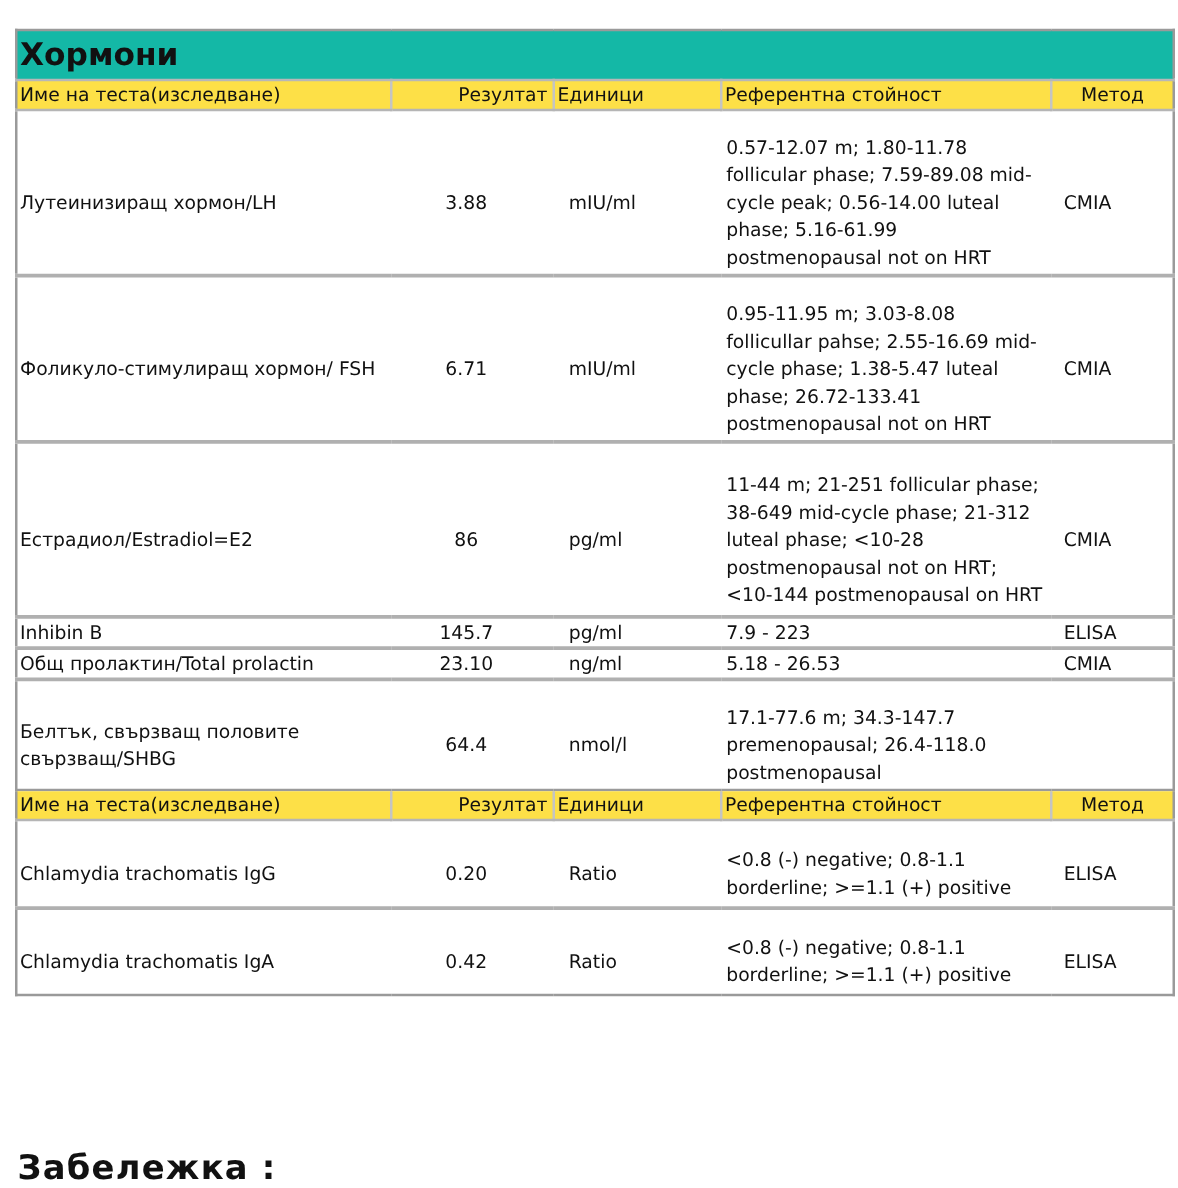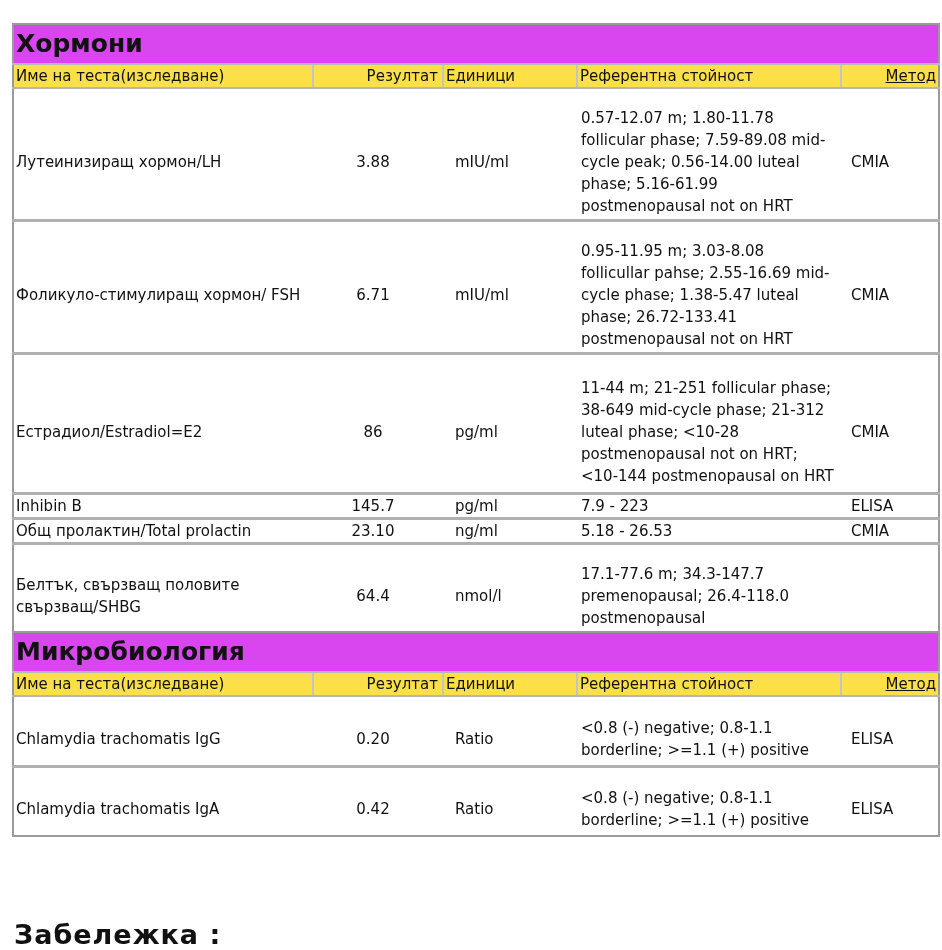--- a/index.html
+++ b/index.html
@@ -7,30 +7,30 @@
     width: 942px; height: 950px; overflow: hidden; position: relative;
     font-family: "DejaVu Sans", sans-serif; color: #111;
   }
   .page { position: absolute; left: 12px; top: 23px; width: 926px; }
   table.lab {
     width: 926px; border-collapse: collapse; table-layout: fixed;
     border: 2px solid #9a9a9a; font-size: 15px; line-height: 22px;
   }
   table.lab td, table.lab th { padding: 0 2px; vertical-align: middle; }
   .sec-title td {
-    background: #d946ef; font-size: 25px; font-weight: bold; line-height: 38px;
+    background: #14b8a6; font-size: 25px; font-weight: bold; line-height: 38px;
     padding: 3px 2px 0 2px; border-bottom: 2px solid #b7b7b7;
   }
   .hdr th {
     background: #fde047; font-weight: normal; text-align: left;
     border-right: 2px solid #c4c4c4; border-bottom: 2px solid #b5b5b5;
     height: 22px; white-space: nowrap;
   }
   .hdr th.c-res { text-align: right; padding-right: 4px; }
-  .hdr th.c-met { text-align: right; border-right: none; text-decoration: underline; }
+  .hdr th.c-met { text-align: center; border-right: none; }
   tr.row td { border-bottom: 3px solid #b0b0b0; }
   tr.row:last-child td { border-bottom: none; }
   tr.row td.res { text-align: center; padding-right: 12px; }
   tr.row td.unit { padding-left: 12px; }
   tr.row td.ref { padding-left: 4px; padding-right: 6px; }
   tr.row td.met { padding-left: 10px; }
   tr.row td.met.center { text-align: center; padding-left: 0; }
   tr.tall td { padding-top: 18px; padding-bottom: 2px; }
   .col-name { width: 300px; }
   .col-res { width: 130px; }
@@ -115,23 +115,20 @@
 
   <table class="lab micro">
     <colgroup>
       <col class="col-name">
         <col class="col-res">
         <col class="col-unit">
         <col class="col-ref">
         <col class="col-met">
     </colgroup>
     <tbody>
-        <tr class="sec-title">
-      <td colspan="5">Микробиология</td>
-    </tr>
     <tr class="hdr">
       <th>Име на теста(изследване)</th>
       <th class="c-res">Резултат</th>
       <th>Единици</th>
       <th>Референтна стойност</th>
       <th class="c-met">Метод</th>
     </tr>
     <tr class="row tall" style="height:70px">
       <td>Chlamydia trachomatis IgG</td>
       <td class="res">0.20</td>

